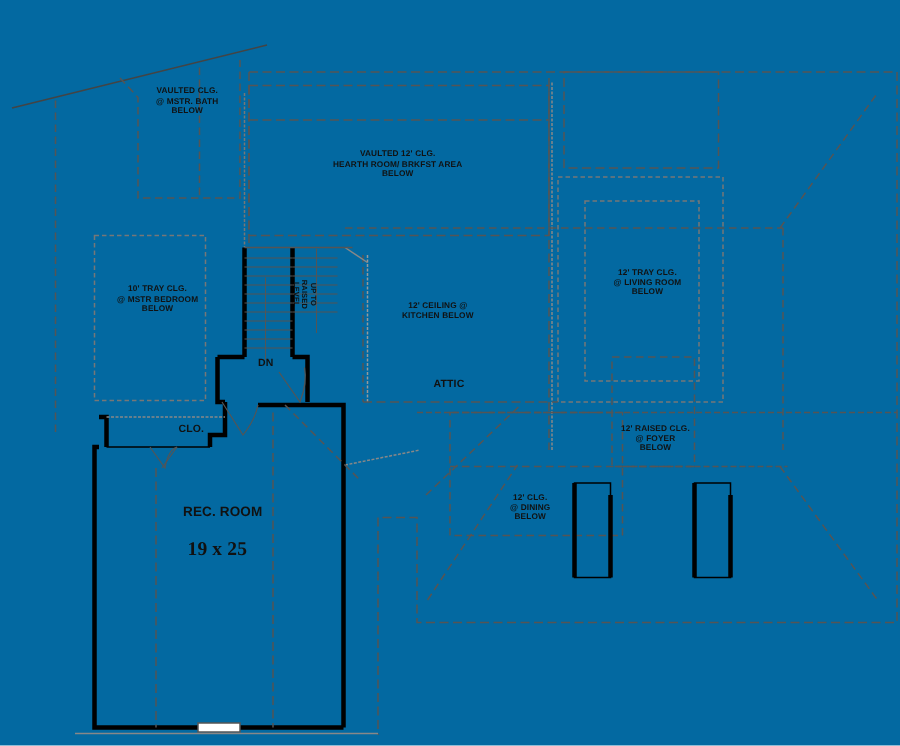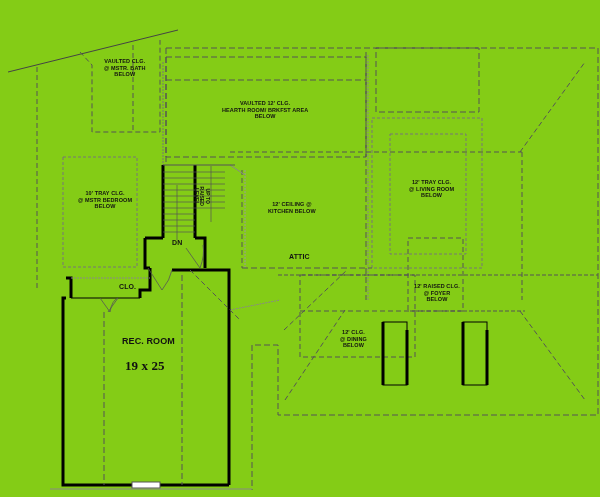--- a/index.html
+++ b/index.html
@@ -1,16 +1,16 @@
 <!DOCTYPE html>
 <html><head>
 <meta charset="utf-8">
 <style>
   html,body{margin:0;padding:0;background:#fff;}
-  #canvas{position:relative;width:600px;height:497px;overflow:hidden;background:#84cc16;font-family:"Liberation Sans",sans-serif;}
+  #canvas{position:relative;width:600px;height:497px;overflow:hidden;background:#0369a1;font-family:"Liberation Sans",sans-serif;}
   svg{position:absolute;left:0;top:0;}
   .lbl{position:absolute;text-align:center;font-weight:bold;color:#111;font-size:5.5px;line-height:6.5px;letter-spacing:0.1px;white-space:nowrap;}
   .lbl div{white-space:nowrap;}
   .big{font-size:9px;line-height:10px;}
   .big2{font-size:13px;line-height:13px;}
   .med{font-size:7px;line-height:8px;}
 </style>
 </head>
 <body>
 

